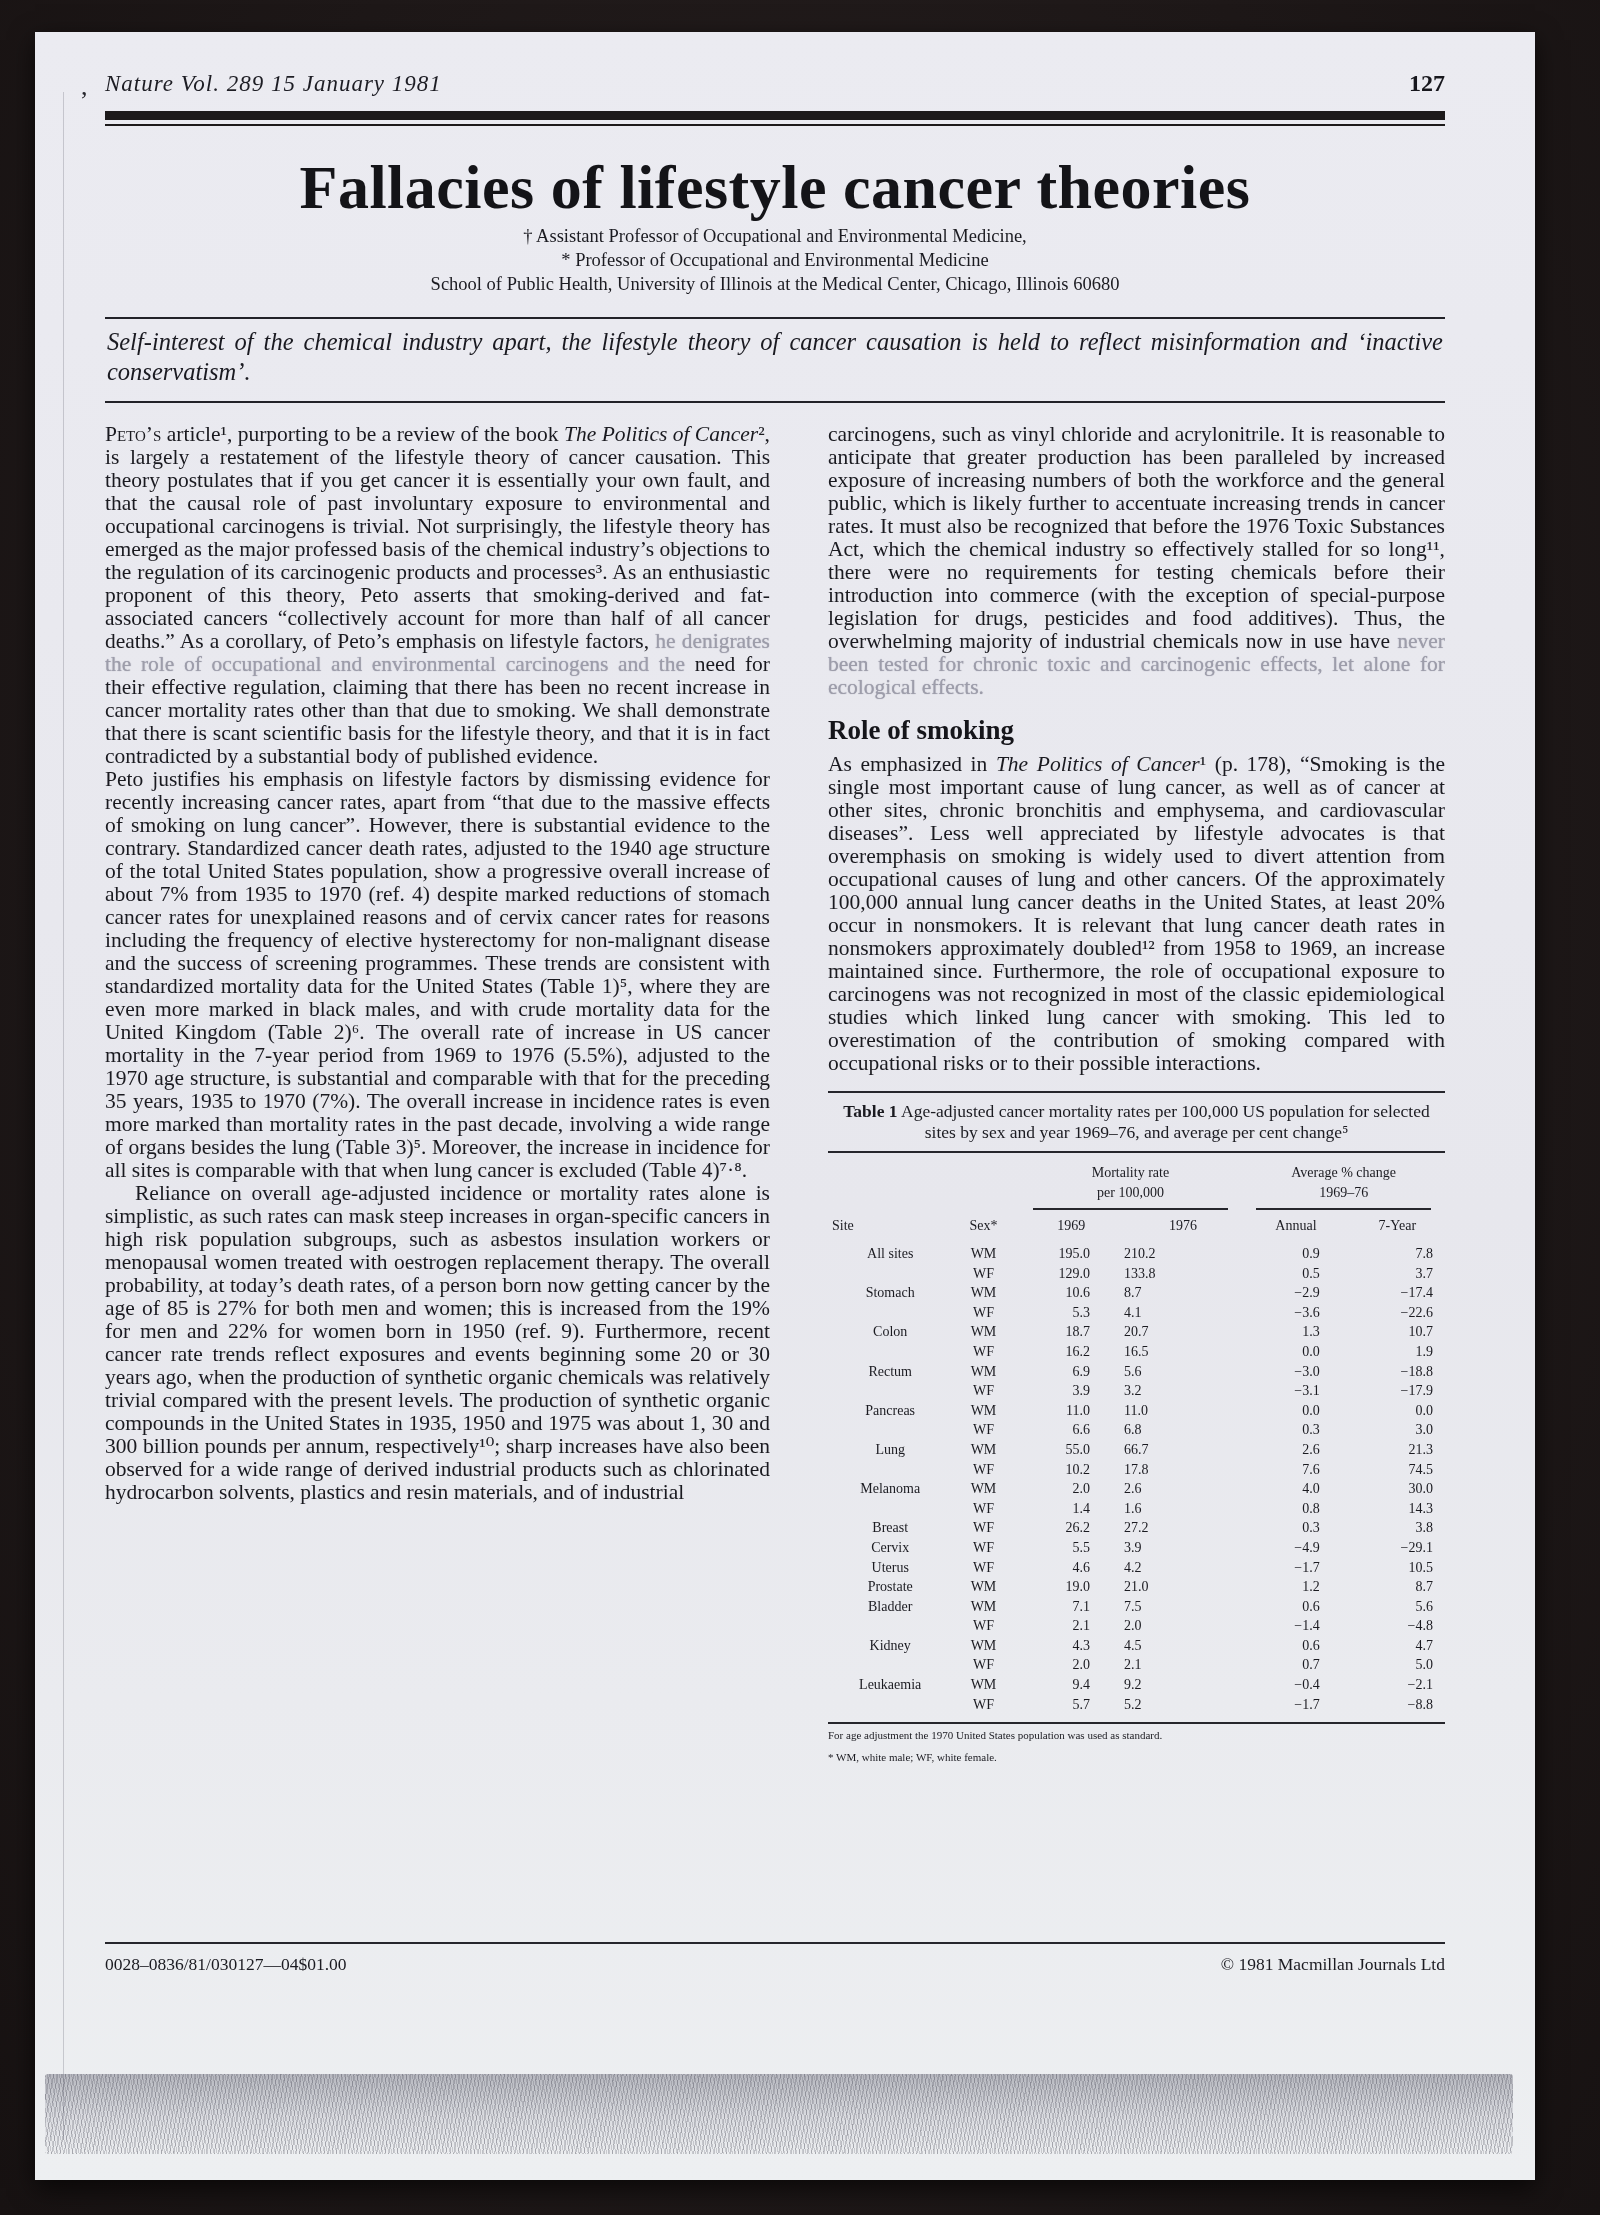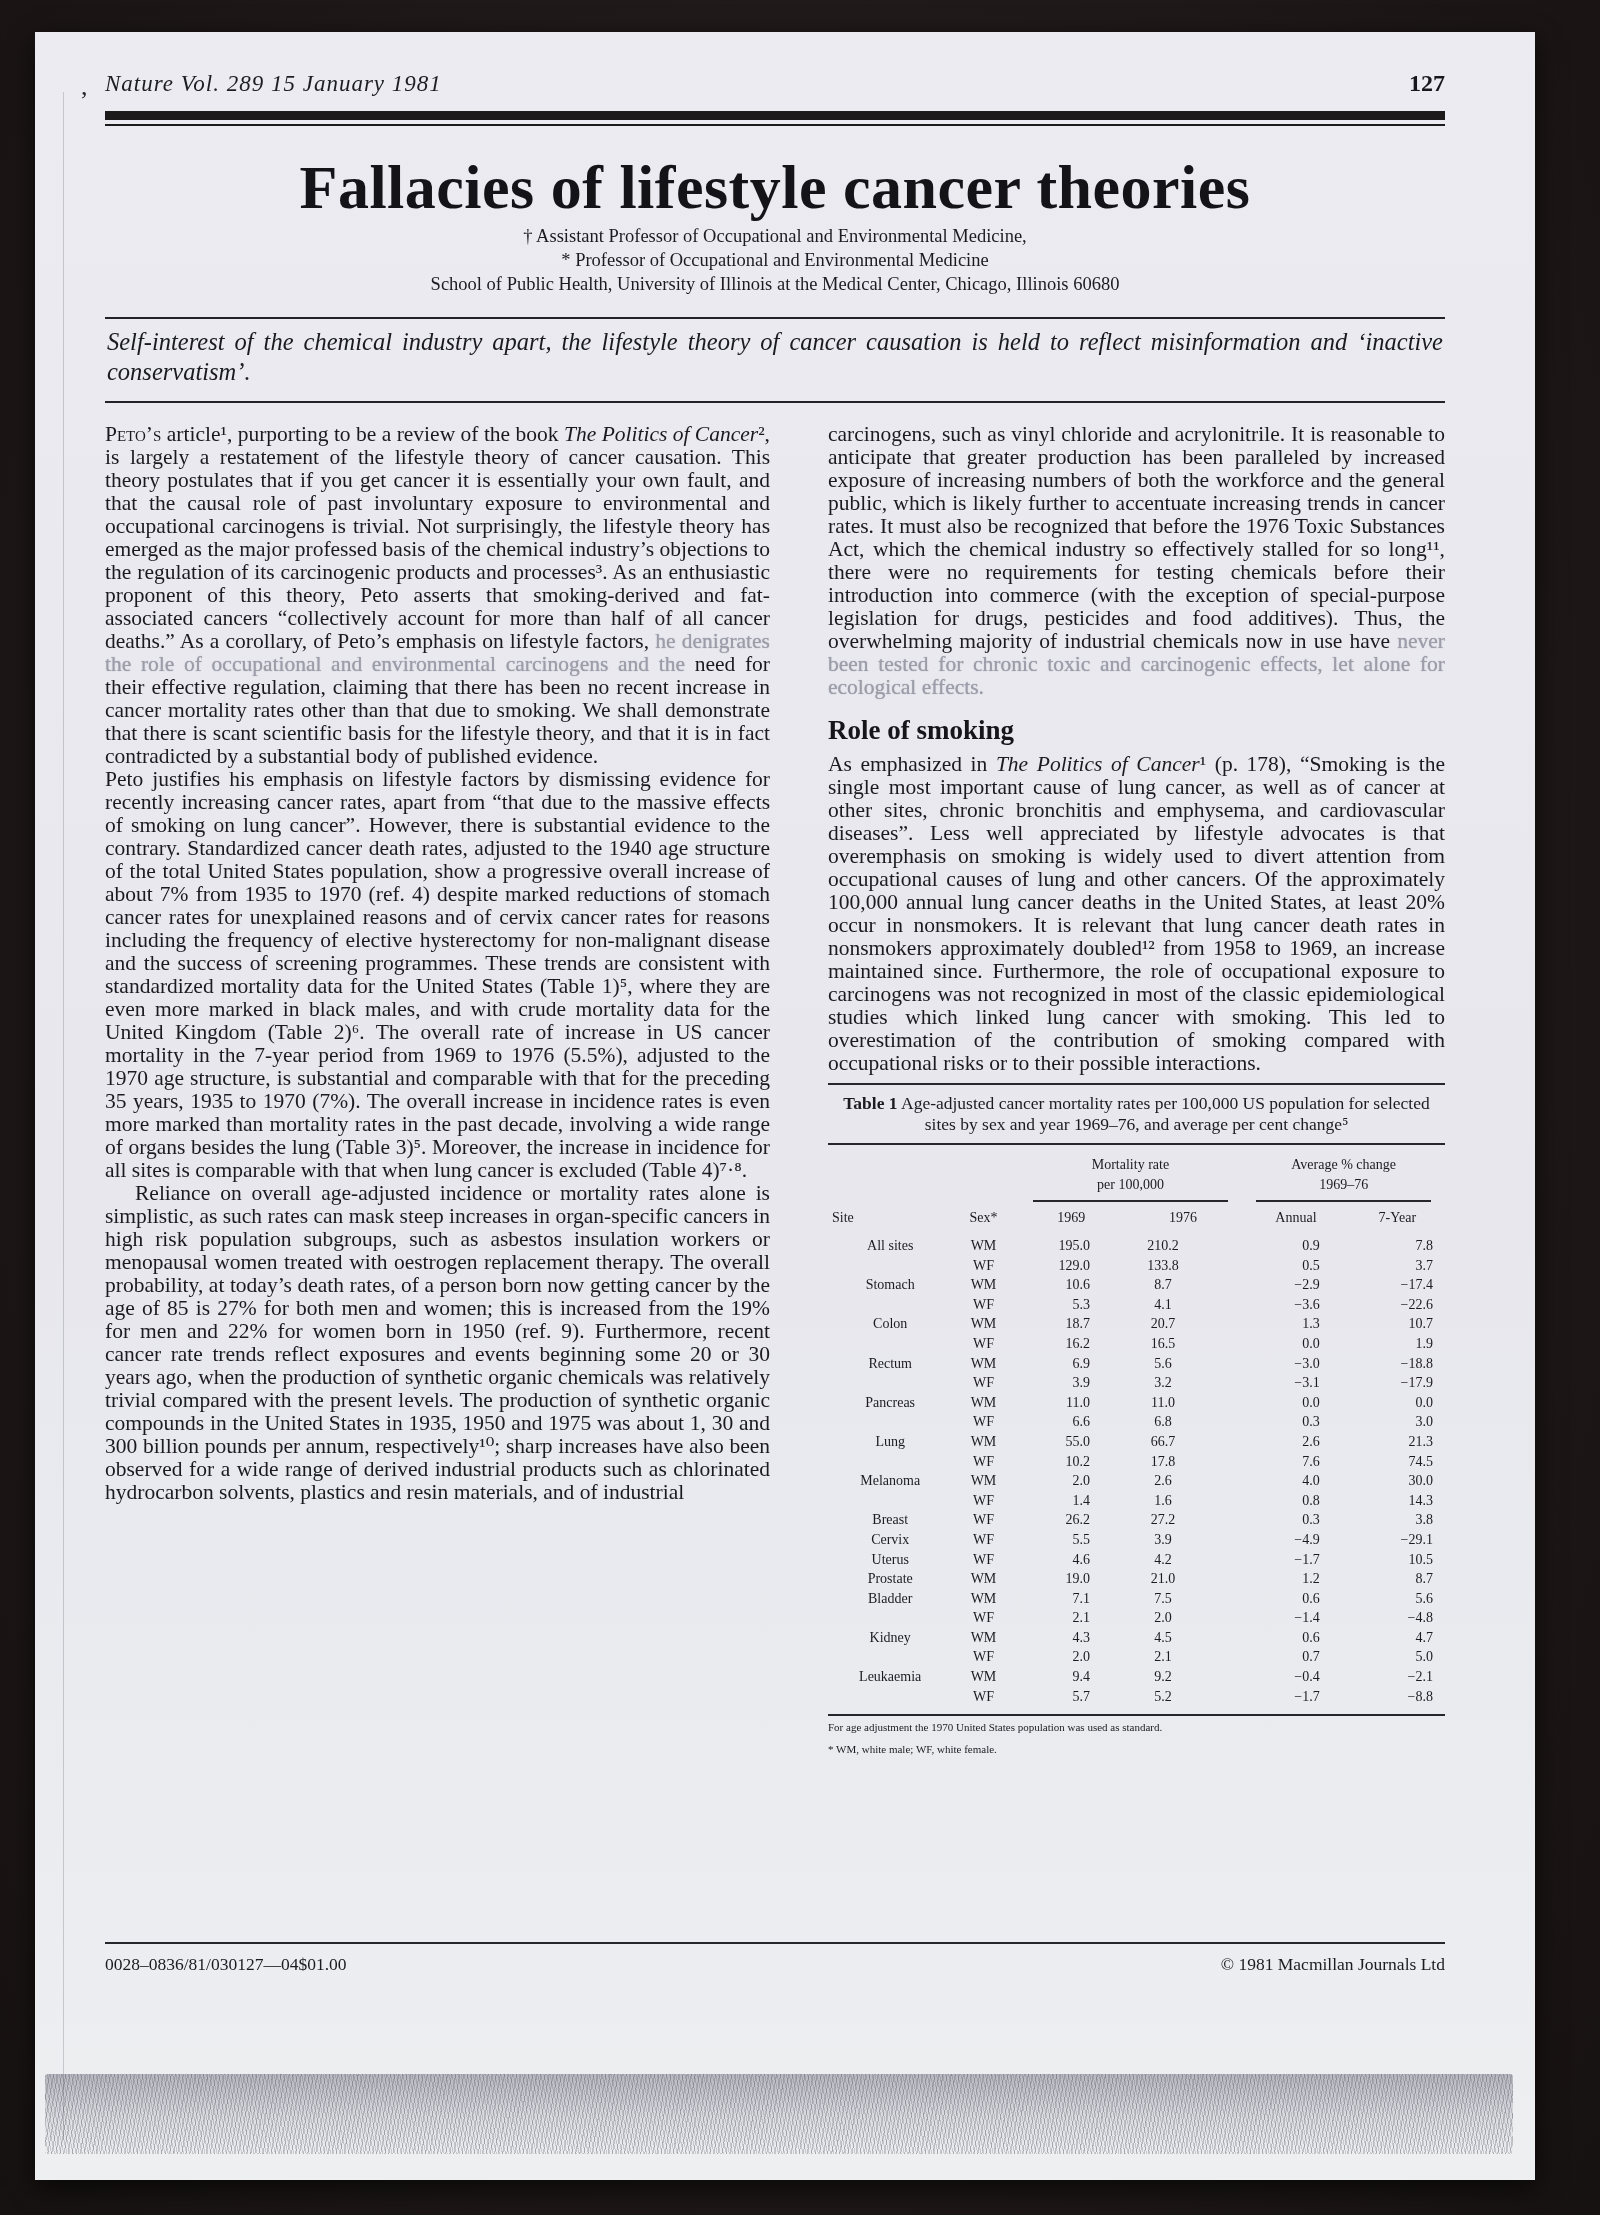--- a/index.html
+++ b/index.html
@@ -40,36 +40,36 @@
   .col-left{width:665px;}
   .col-right{width:617px;}
   .body-par{margin:0;font-size:21.5px;line-height:23px;text-align:justify;color:#1a1a20;}
   .body-par.indent{text-indent:30px;}
   .smallcaps{font-variant:small-caps;}
   .ital{font-style:italic;}
   .faded{color:#9d9daa;text-shadow:0 0 1px rgba(150,150,165,.9);}
   .section-heading{margin:16px 0 7px;font-size:27px;font-weight:bold;color:#15151a;}
 
   
-  .table-block{margin-top:8px;border-top:2px solid #26262c;padding-top:8px;}
+  .table-block{margin-top:16px;border-top:2px solid #26262c;padding-top:8px;}
   .table-caption{margin:0 6px;font-size:17.5px;line-height:21px;text-align:center;color:#1b1b21;}
   .table-caption b{font-weight:bold;}
   table{width:100%;border-collapse:collapse;margin-top:8px;border-top:2px solid #26262c;
     border-bottom:2px solid #26262c;font-size:14px;color:#1b1b21;}
   th{font-weight:normal;}
   .spanner{padding:10px 0 0;vertical-align:bottom;}
   .spanner .inner{border-bottom:2px solid #26262c;padding-bottom:5px;margin:0 14px;text-align:center;}
   .spanner .inner div{line-height:20px;}
   tr.colrow th{padding:8px 0 6px;text-align:center;}
   tr.colrow th.h0{text-align:left;padding-left:4px;}
   td{padding:0;line-height:19.6px;}
   td.c0{text-align:center;padding-left:4px;}
   td.c1{text-align:center;}
   td.c2{text-align:right;padding-right:34px;}
-  td.c3{text-align:center;padding-right:40px;}
+  td.c3{text-align:left;padding-right:40px;}
   td.c4{text-align:right;padding-right:30px;}
   td.c5{text-align:right;padding-right:12px;}
   tbody tr:first-child td{padding-top:4px;}
   tbody tr:last-child td{padding-bottom:8px;}
   .table-footnote{margin:0;font-size:11px;line-height:22px;color:#1b1b21;}
   .table-footnote:first-of-type{margin-top:10px;}
 
   
   .footer-rule{height:2px;background:#26262c;margin-top:14px;}
   .page-footer{display:flex;justify-content:space-between;margin-top:10px;

